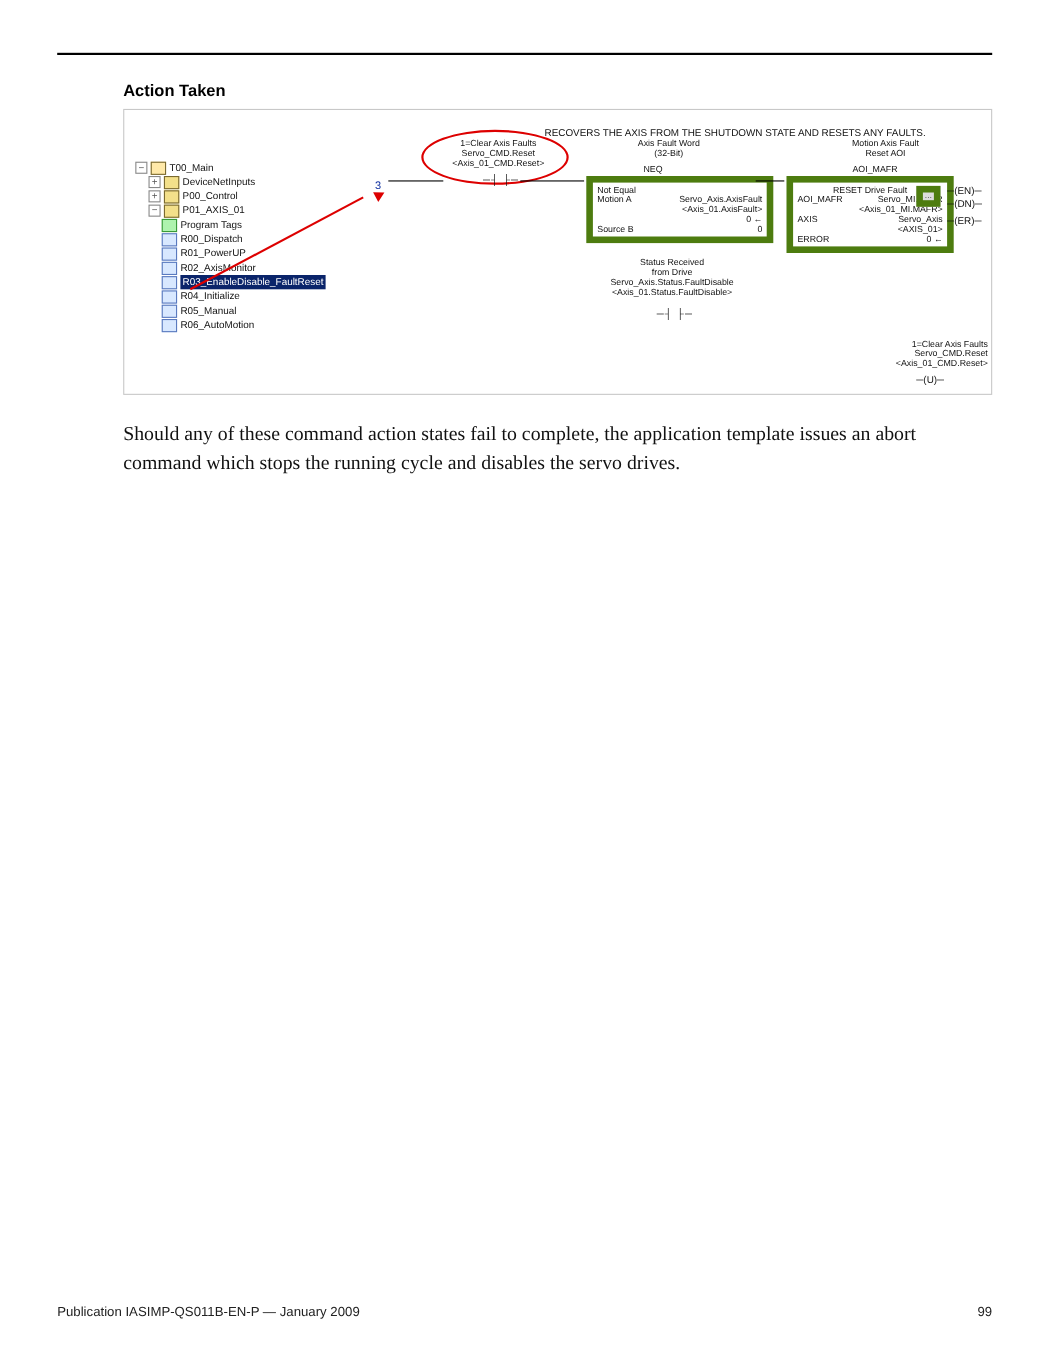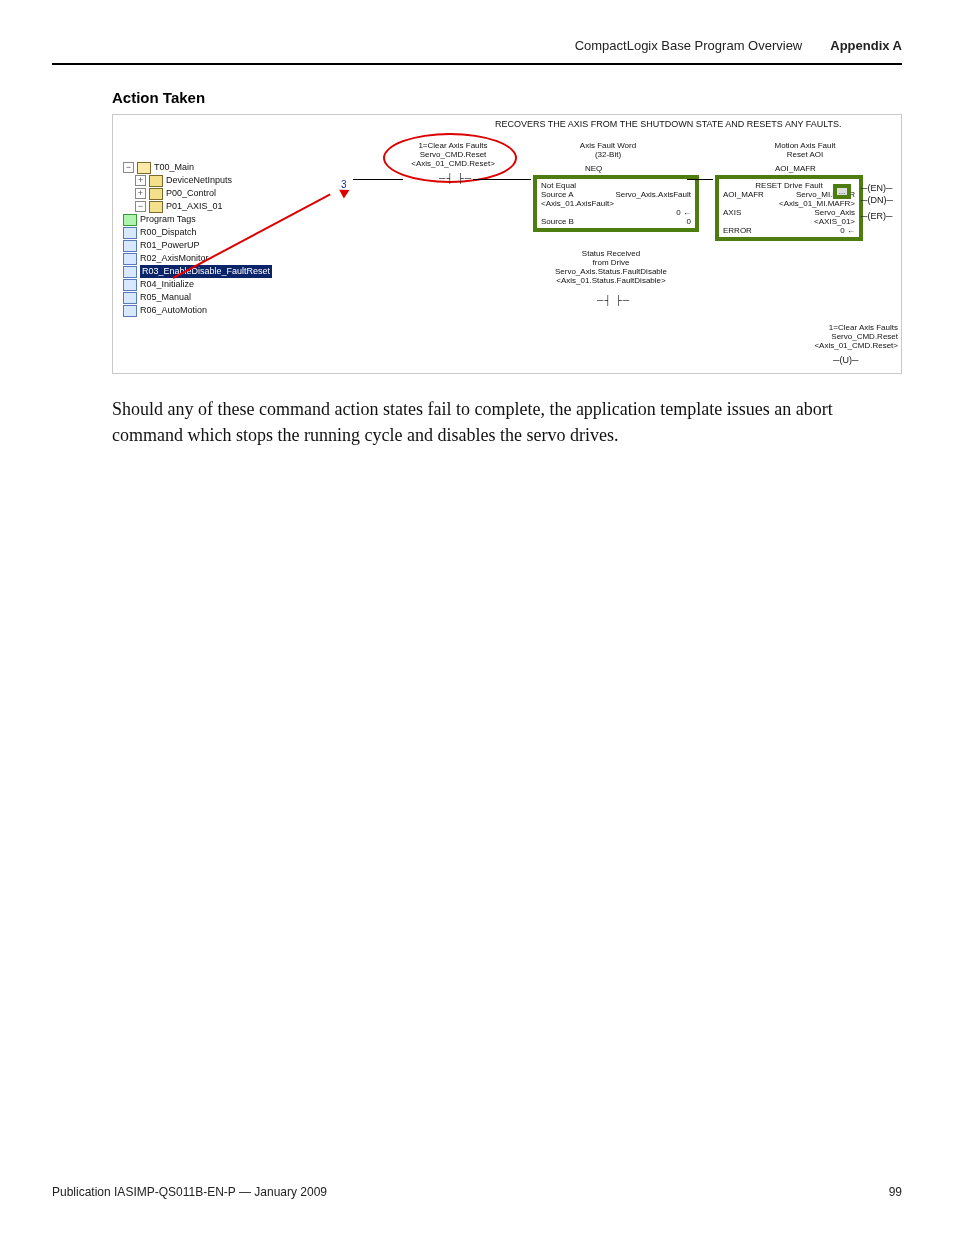--- a/index.html
+++ b/index.html
@@ -3,61 +3,57 @@
 <meta charset="utf-8">
 <style>
   html,body{margin:0;padding:0;background:#fff;font-family:"Times New Roman",Times,serif;color:#000}
   .page{width:954px;height:1235px;position:relative;box-sizing:border-box;padding:38px 52px 0 52px}
   .hdr{display:flex;justify-content:flex-end;align-items:baseline;font-family:Arial,Helvetica,sans-serif;font-size:13px;color:#222}
   .hdr .appx{font-weight:bold;margin-left:28px}
   .rule{border:0;border-top:2px solid #000;margin:10px 0 24px 0}
   .section-title{font-family:Arial,Helvetica,sans-serif;font-weight:bold;font-size:15px;margin:0 0 8px 60px}
   
   .fig{margin-left:60px;border:1px solid #c8c8c8;height:258px;position:relative;background:#fff;overflow:hidden}
-  .topcomment{position:absolute;top:4px;left:382px;font:9px Arial;color:#111}
+  .topcomment{position:absolute;top:16px;left:382px;font:9px Arial;color:#111}
   
   .tree{position:absolute;left:10px;top:46px;font:9px "MS Sans Serif",Arial;color:#111;line-height:13px}
   .tree .row{display:flex;align-items:center;white-space:nowrap}
   .minus{width:9px;height:9px;border:1px solid #888;display:inline-flex;align-items:center;justify-content:center;font-size:9px;line-height:1;margin-right:3px;color:#555;background:#fff}
   .plus::before{content:"+"}
   .minus-sym::before{content:"−"}
   .ic{width:12px;height:10px;display:inline-block;margin-right:3px;border:1px solid #7a6a30;background:#f3e08a}
   .ic.prog{background:#ffe9a8}
   .ic.route{background:#d8e8ff;border-color:#5a7abf}
   .ic.green{background:#aef3ae;border-color:#3a9a3a}
   .sel{background:#0a246a;color:#fff;padding:0 2px}
-  .ind1{margin-left:12px}.ind2{}
+  .ind1{margin-left:12px}.ind2{margin-left:24px}
   
   .rungnum{position:absolute;left:228px;top:64px;font:10px Arial;color:#1030a0}
   
-  .lbox{position:absolute;border:4px solid #4d7c0f;background:#fff;font:8px Arial;color:#111;text-align:center;padding:2px 4px}
+  .lbox{position:absolute;border:6px solid #4d7c0f;background:#fff;font:8px Arial;color:#111;text-align:center;padding:2px 4px}
   .lbl{position:absolute;font:8px Arial;color:#111;text-align:center}
   .kv{display:flex;justify-content:space-between;font:8px Arial;white-space:nowrap}
   .kv span:last-child{margin-left:6px}
   .wire{position:absolute;background:#000}
   .coil{position:absolute;font:9px Arial;color:#111}
   .redoval{position:absolute;border:2px solid #d00;border-radius:50%/50%;background:transparent}
   .arrowline{position:absolute;background:#d00;height:2px;transform-origin:left center}
   .arrowhead{position:absolute;width:0;height:0;border-left:9px solid #d00;border-top:5px solid transparent;border-bottom:5px solid transparent}
   .xicsym{position:absolute;font:9px Arial;color:#111;letter-spacing:1px}
   
   .bodytext{margin:22px 0 0 60px;font-size:18px;line-height:1.45;color:#111;text-align:left;font-family:Garamond,"Times New Roman",serif}
   
   .footer{position:absolute;left:52px;right:52px;bottom:36px;display:flex;justify-content:space-between;font-family:Arial,Helvetica,sans-serif;font-size:12px;color:#222}
   .footer .pg{font-weight:normal}
 </style>
 </head>
 <body>
 
 <div class="page">
 
-  <div class="hdr">
-    <span>CompactLogix Base Program Overview</span>
-    <span class="appx">Appendix A</span>
-  </div>
   <hr class="rule">
 
   <div class="section-title">Action Taken</div>
 
   <div class="fig">
     <div class="topcomment">RECOVERS THE AXIS FROM THE SHUTDOWN STATE AND RESETS ANY FAULTS.</div>
 
     <div class="tree">
       <div class="row">
           <span class="minus minus-sym"></span>
@@ -127,24 +123,24 @@
     <div class="xicsym" style="left:326px;top:58px">─┤ ├─</div>
 
     <div class="lbl" style="left:440px;top:26px;width:110px">
       <div>Axis Fault Word</div>
       <div>(32-Bit)</div>
     </div>
     <div class="lbl" style="left:472px;top:49px">NEQ</div>
     <div class="lbox" style="left:420px;top:60px;width:150px;text-align:left">
       <div style="text-align:left">Not Equal</div>
       <div class="kv">
-          <span>Source A</span>
+          <span>Motion A</span>
           <span>Servo_Axis.AxisFault</span>
         </div>
-      <div style="">&lt;Axis_01.AxisFault&gt;</div>
+      <div style="text-align:right">&lt;Axis_01.AxisFault&gt;</div>
       <div style="text-align:right">0 ←</div>
       <div class="kv">
           <span>Source B</span>
           <span>0</span>
         </div>
     </div>
 
     <div class="lbl" style="left:418px;top:134px;width:160px">
       <div>Status Received</div>
       <div>from Drive</div>

